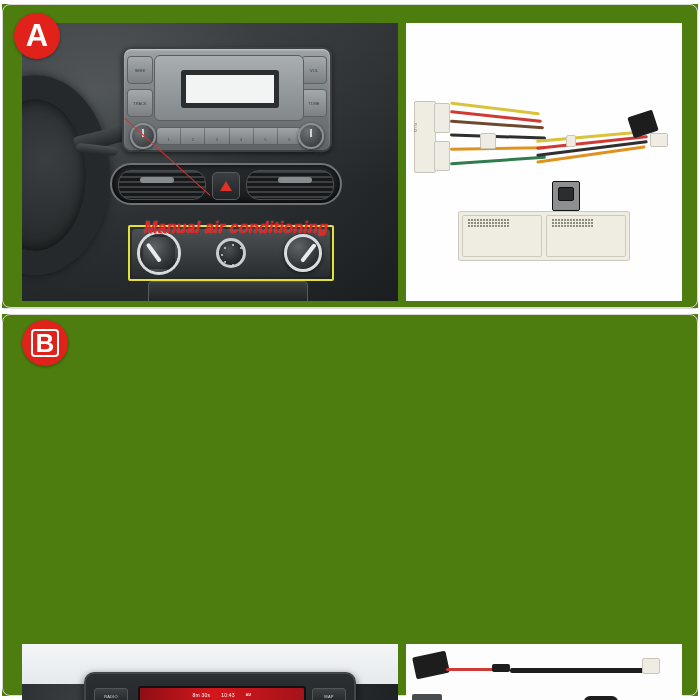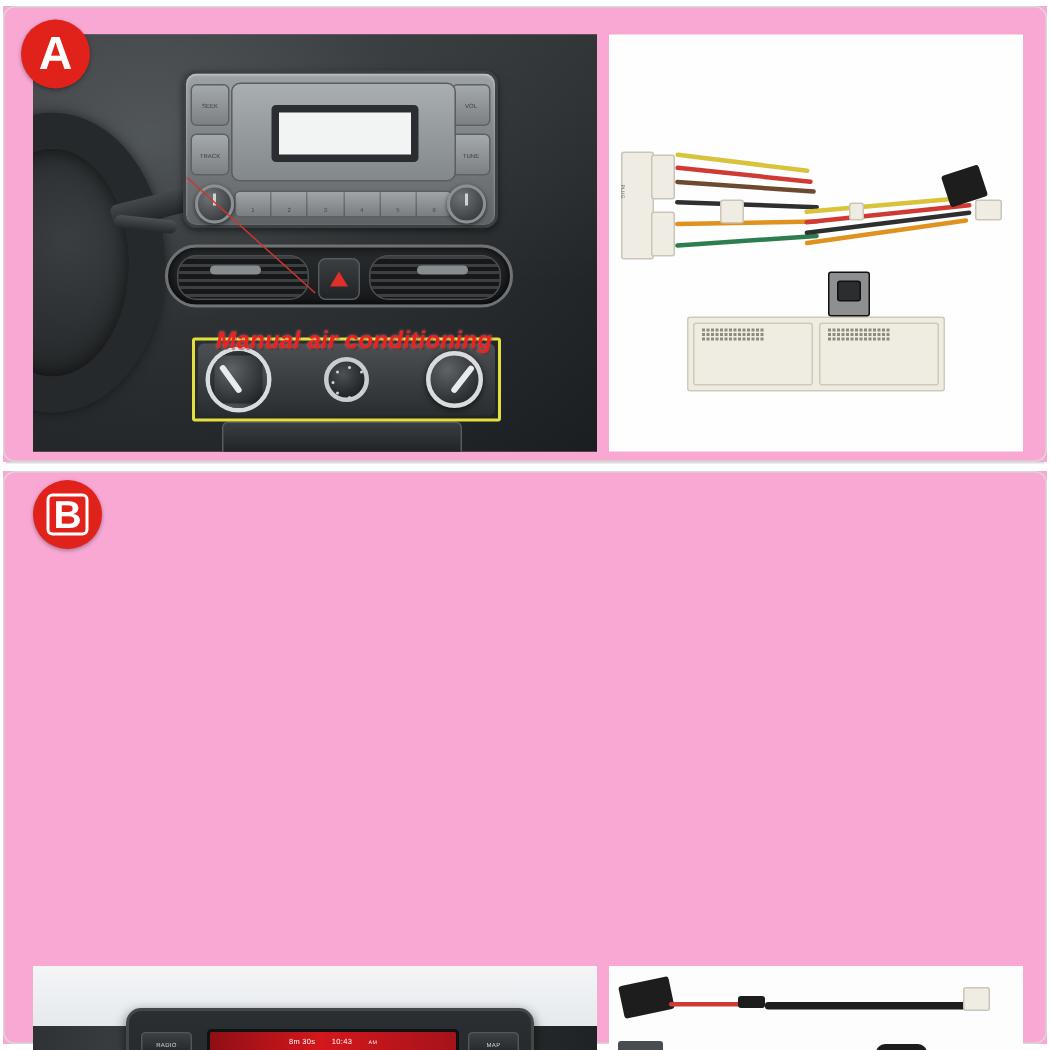--- a/index.html
+++ b/index.html
@@ -5,21 +5,21 @@
   * { box-sizing: border-box; margin: 0; padding: 0; }
   html, body {
     width: 700px; height: 700px;
     background: #ffffff;
     font-family: "Liberation Sans", sans-serif;
     overflow: hidden;
   }
   .page { position: relative; width: 700px; height: 700px; background:#fff; }
 
   
-  .panel { position: absolute; background:#f9a8d4; }
+  .panel { position: absolute; background:#4d7c0f; }
   .panel-border {
     position:absolute; inset:0;
     border:1px solid #d8d8d8; border-radius:8px;
   }
   #panel-a { left:2px; top:4px; width:696px; height:304px; }
   #panel-b { left:2px; top:314px; width:696px; height:382px; }
 
   .divider { position:absolute; left:4px; width:692px; height:1px; background:#dcdcdc; }
 
   

